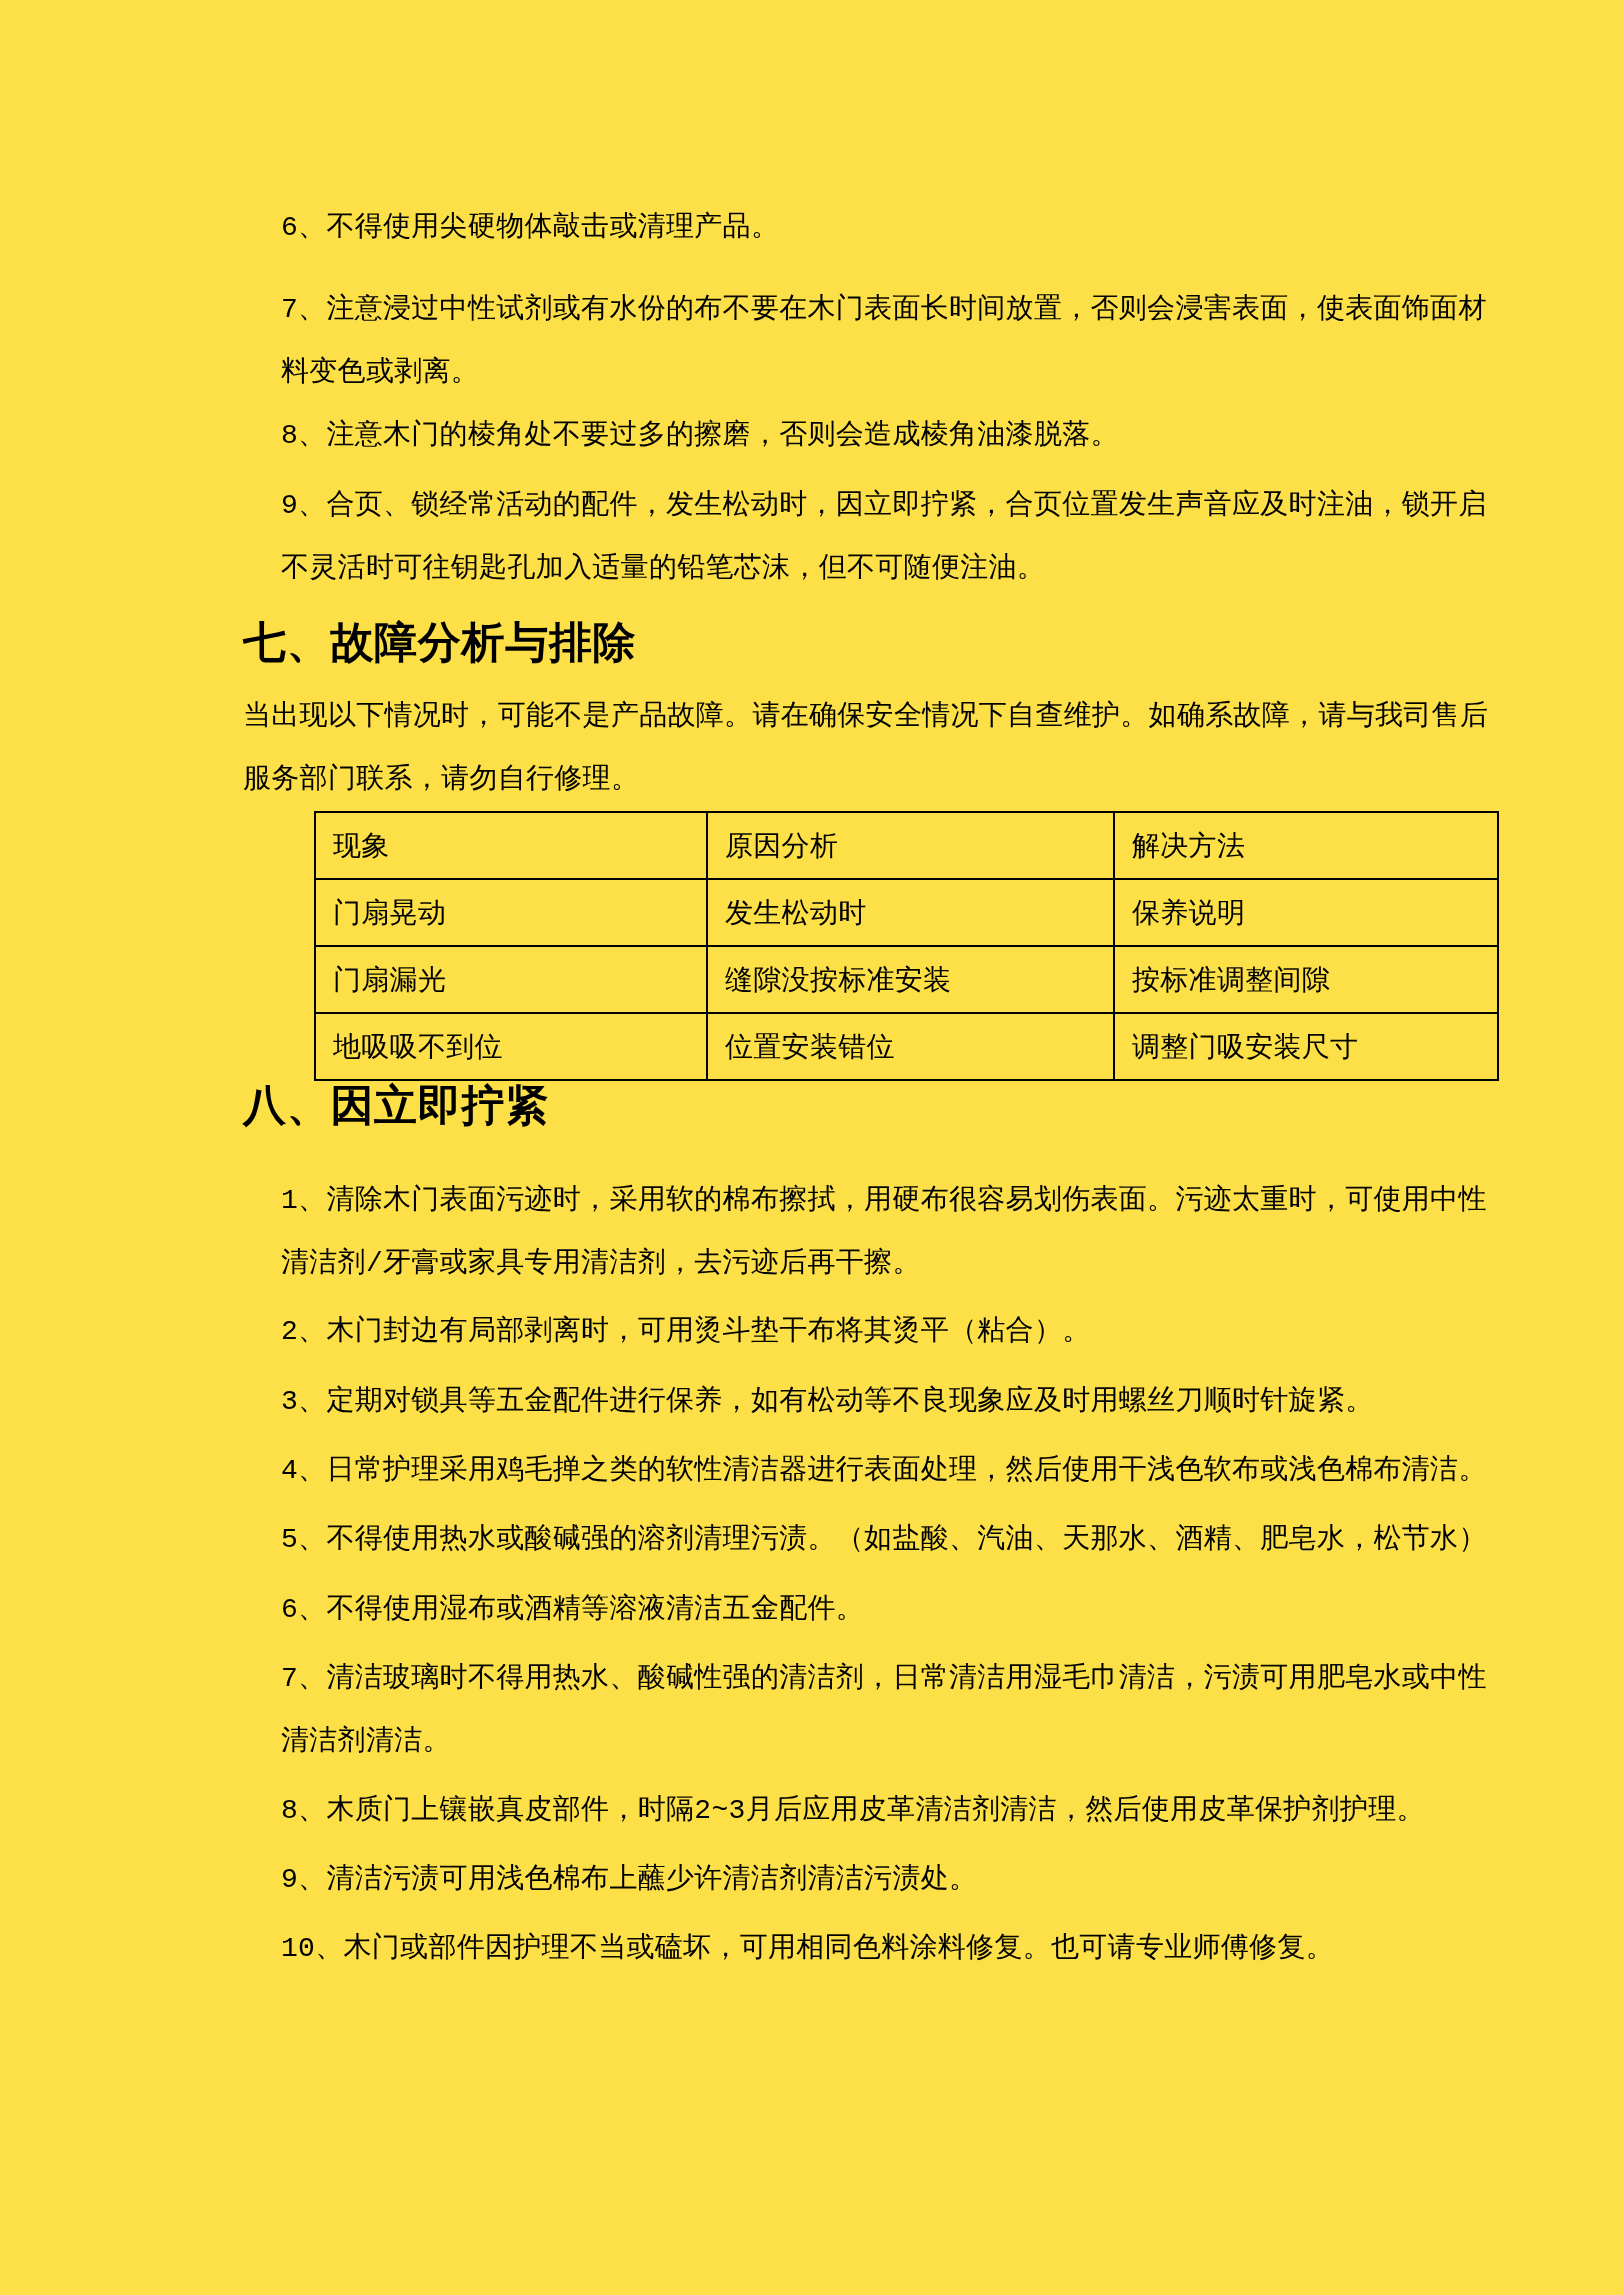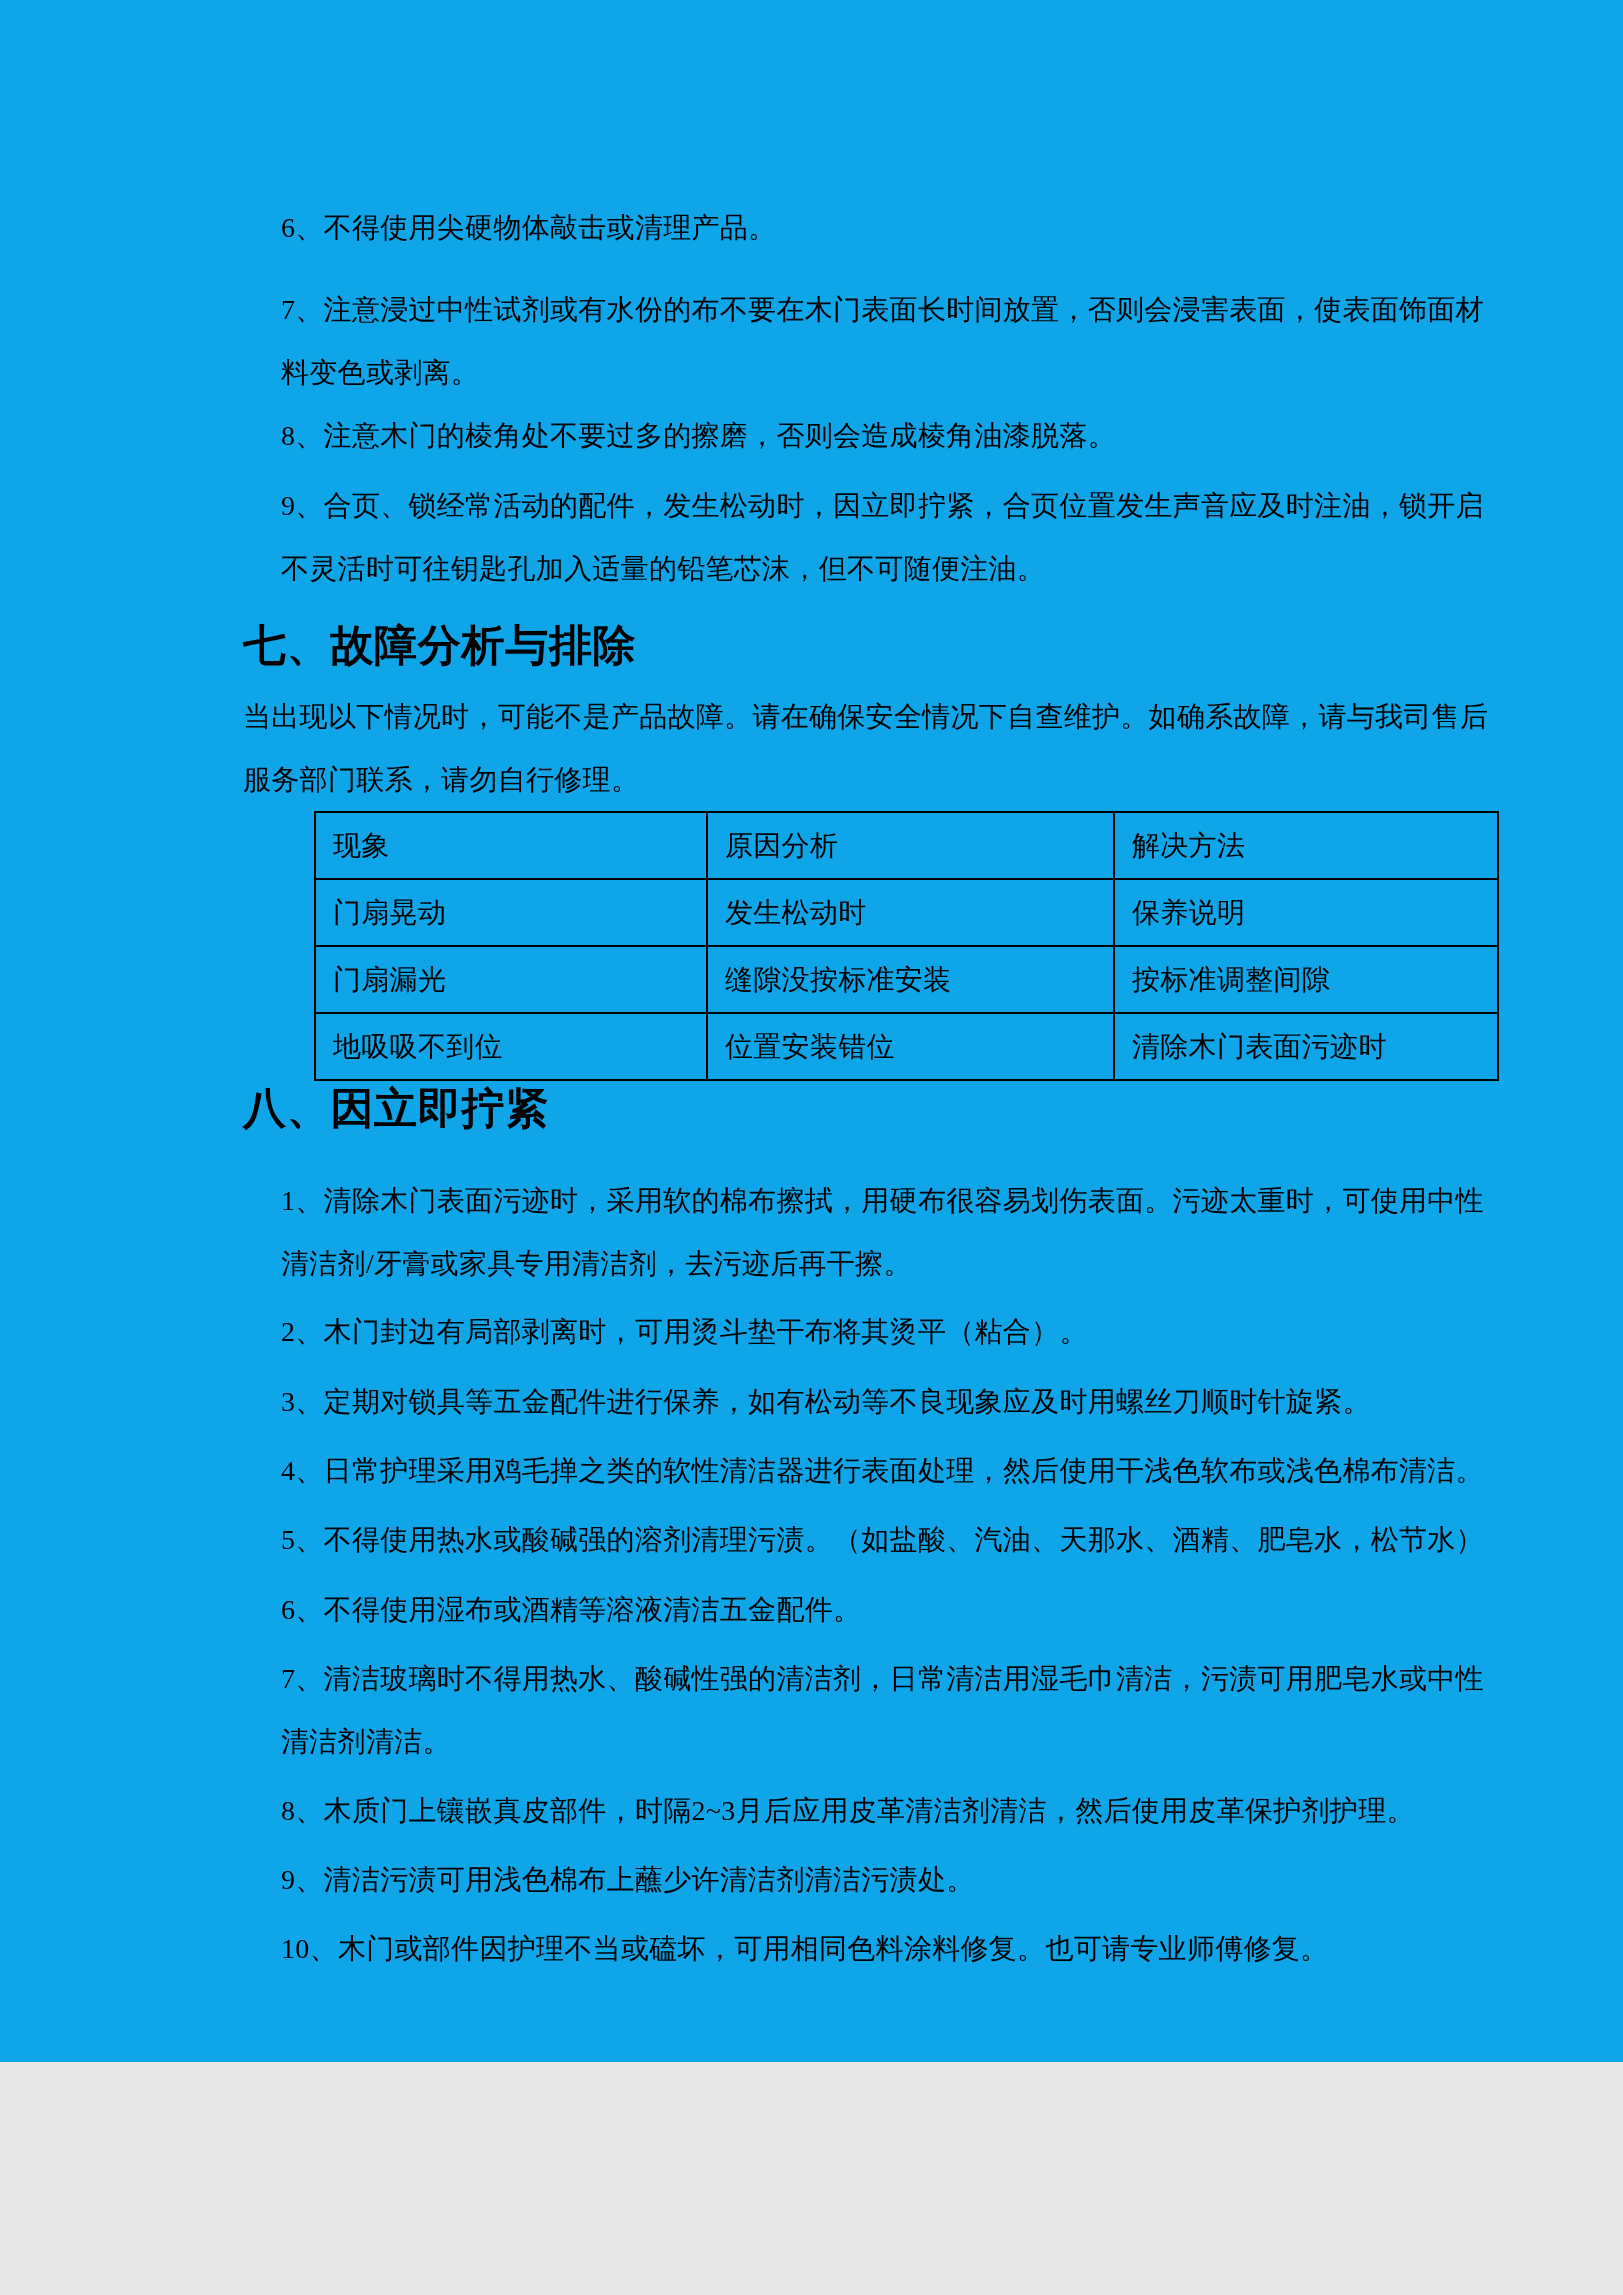--- a/index.html
+++ b/index.html
@@ -1,21 +1,21 @@
 <!DOCTYPE html>
 <html style="font-size:10.5px"><head>
 <meta charset="utf-8">
 <style>
   html,body{margin:0;padding:0;background:#e8e8e8;}
   .page{
     position:relative;
     width:1623px;
-    height:2062px;
-    background:#0ea5e9;
-    font-family:Liberation Serif, serif;
+    height:2295px;
+    background:#fde047;
+    font-family:Liberation Mono, monospace;
     color:#000000;
     overflow:hidden;
   }
   .bodytext{
     position:absolute;
     margin:0;
     font-size:28px;
     line-height:63px;
     letter-spacing:0.3px;
     color:#000000;
@@ -81,21 +81,21 @@
         <td>保养说明</td>
       </tr>
       <tr>
         <td>门扇漏光</td>
         <td>缝隙没按标准安装</td>
         <td>按标准调整间隙</td>
       </tr>
       <tr>
         <td>地吸吸不到位</td>
         <td>位置安装错位</td>
-        <td>清除木门表面污迹时</td>
+        <td>调整门吸安装尺寸</td>
       </tr>
     </tbody>
   </table>
 
   <h2 class="sec-heading" style="top:1086px">八、因立即拧紧</h2>
 
   <p class="bodytext list-item" style="top:1169px">1、清除木门表面污迹时，采用软的棉布擦拭，用硬布很容易划伤表面。污迹太重时，可使用中性清洁剂/牙膏或家具专用清洁剂，去污迹后再干擦。</p>
   <p class="bodytext list-item" style="top:1300px">2、木门封边有局部剥离时，可用烫斗垫干布将其烫平（粘合）。</p>
   <p class="bodytext list-item" style="top:1370px">3、定期对锁具等五金配件进行保养，如有松动等不良现象应及时用螺丝刀顺时针旋紧。</p>
   <p class="bodytext list-item" style="top:1439px">4、日常护理采用鸡毛掸之类的软性清洁器进行表面处理，然后使用干浅色软布或浅色棉布清洁。</p>

